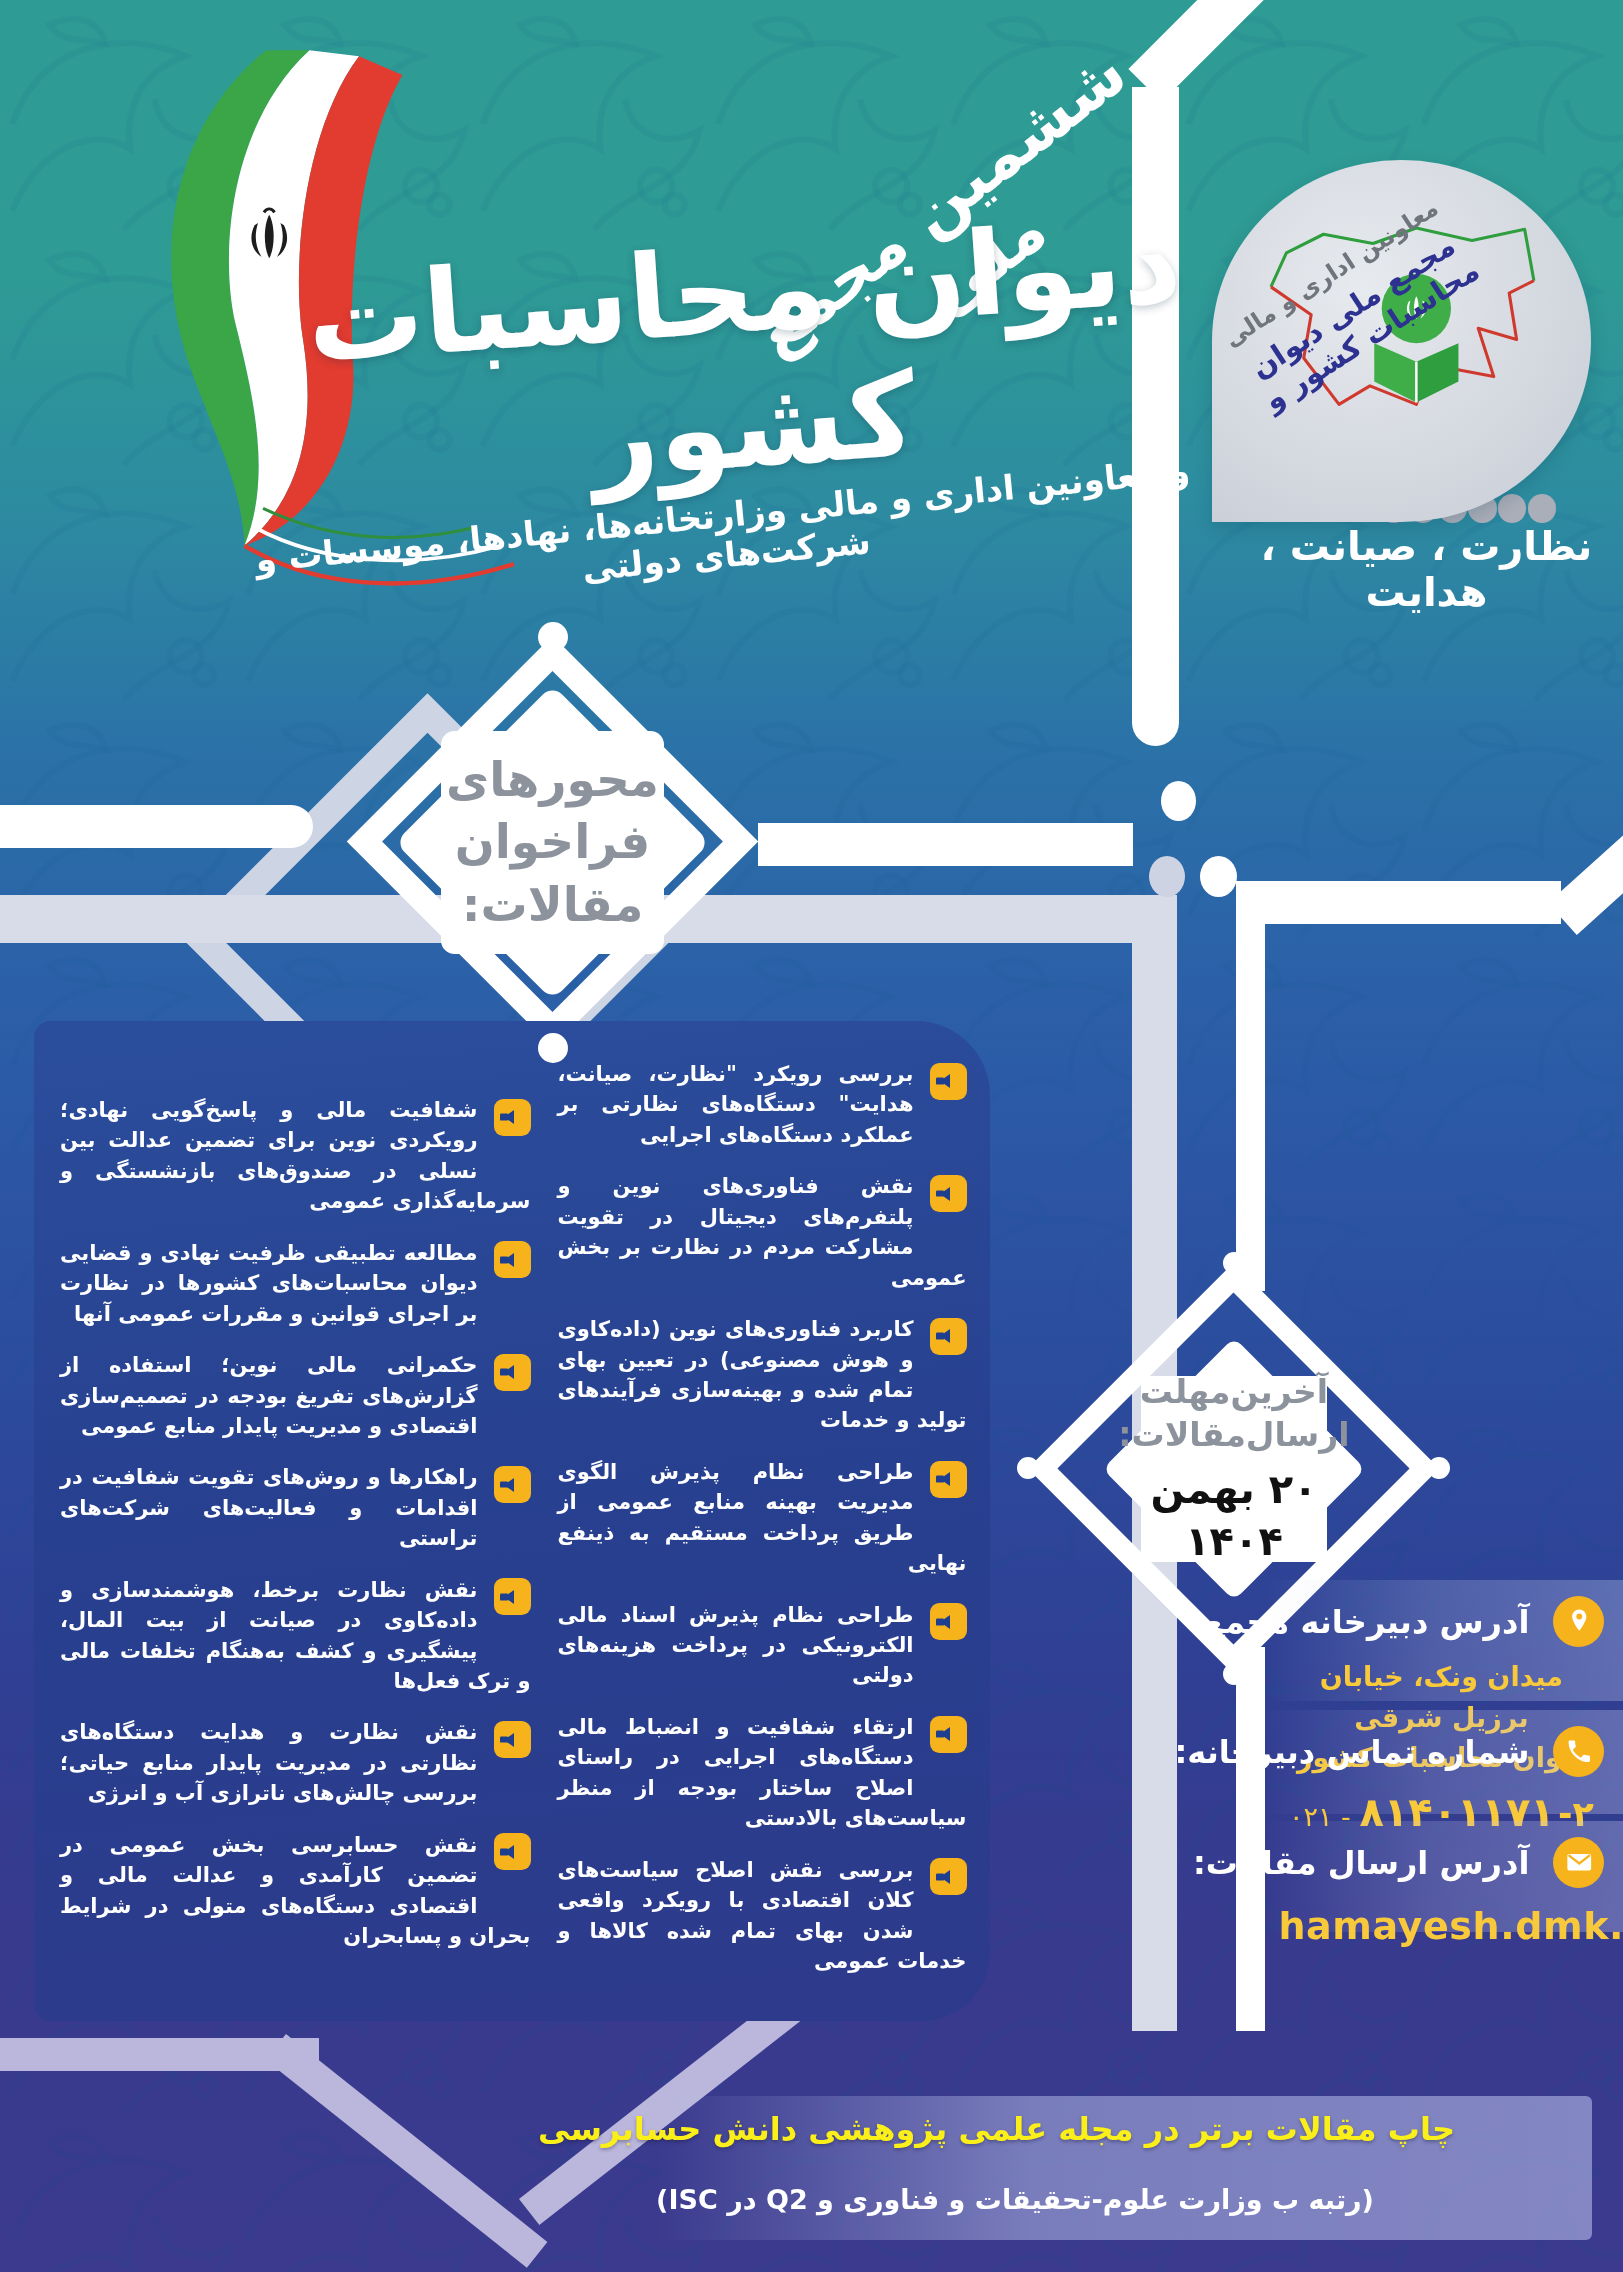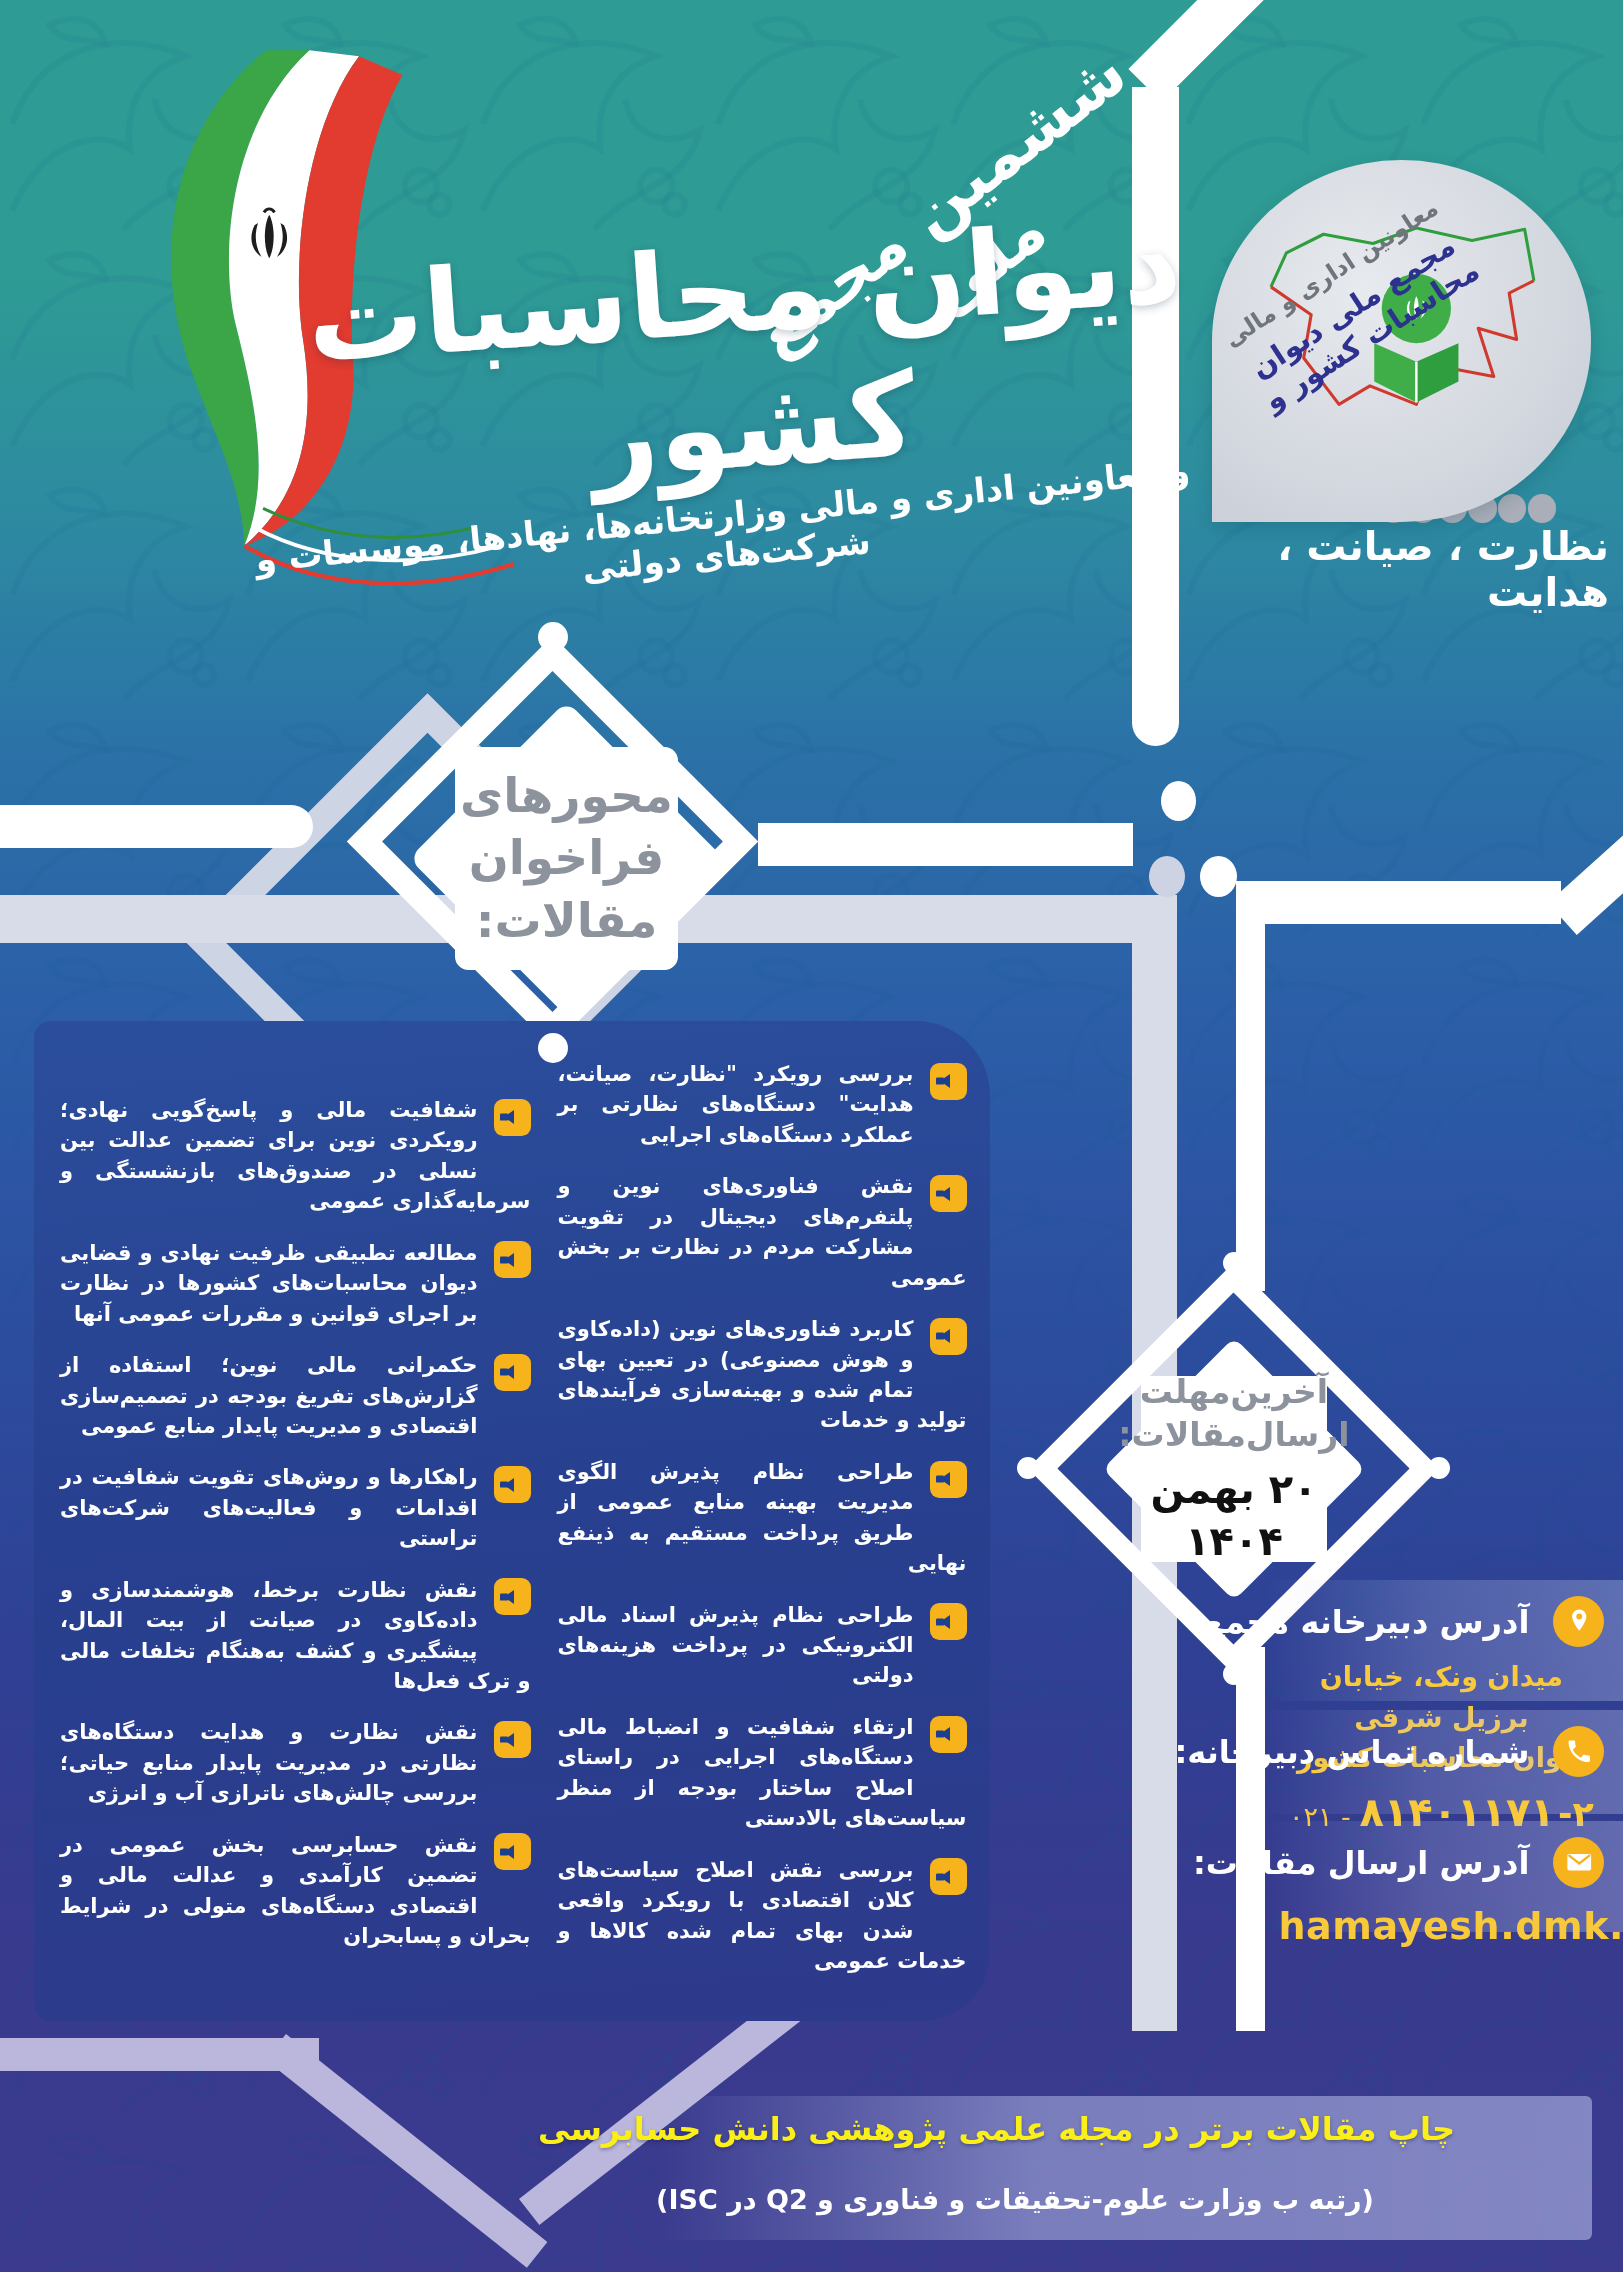--- a/index.html
+++ b/index.html
@@ -18,21 +18,21 @@
   .diamond-pale{border-color:#CDD4E3;}
   
   .star{display:flex;align-items:center;justify-content:center;text-align:center;}
   .star .sq{position:absolute;inset:0;background:#fff;border-radius:13.6px;}
   .star .sq2{transform:rotate(45deg);}
   .star .txt{position:relative;z-index:2;color:#8D939C;font-weight:bold;}
   
   .t-kicker{font-size:64px;font-weight:bold;color:#fff;text-align:center;transform:rotate(-38deg);}
   .t-main{font-size:116px;font-weight:bold;color:#fff;text-align:center;transform:rotate(-4deg);text-shadow:0 2.5px 8.7px rgba(0,40,60,.25);}
   .t-sub{font-size:34px;font-weight:bold;color:#fff;text-align:center;transform:rotate(-5.5deg);}
-  .slogan{font-size:40px;font-weight:bold;color:#fff;}
+  .slogan{font-size:40px;font-weight:bold;color:#fff;text-align:center;}
   
   #logo-badge{left:1212px;top:160px;width:379px;height:362px;border-radius:50% 50% 50% 0;
     background:radial-gradient(circle at 40% 35%,#E7EAEE 0%,#D5D9E0 55%,#C6CBD5 100%);z-index:7;overflow:hidden;
     box-shadow:0 6.2px 18.6px rgba(0,50,70,.18);}
   .badge-cal-gray{font-size:23.5px;font-weight:bold;color:#70747C;}
   .badge-cal-blue{font-size:29px;font-weight:bold;color:#2D3190;}
   
   #panel{left:34px;top:1021px;width:956px;height:1000px;z-index:5;overflow:hidden;
     border-radius:16px 74px 68px 16px;
     background:linear-gradient(175deg,#2B4E9C 0%,#27408F 48%,#2E3A8C 100%);
@@ -167,21 +167,21 @@
   <div class="abs" style="left:1376px;top:494px;width:180px;height:30px;z-index:6;display:flex;gap:1.2px;">
     <span class="dot dot-gray" style="width:28.5px;height:28.5px;display:inline-block;background:#A9AEB8;"></span>
     <span class="dot dot-gray" style="width:28.5px;height:28.5px;display:inline-block;background:#A9AEB8;"></span>
     <span class="dot dot-gray" style="width:28.5px;height:28.5px;display:inline-block;background:#A9AEB8;"></span>
     <span class="dot dot-gray" style="width:28.5px;height:28.5px;display:inline-block;background:#A9AEB8;"></span>
     <span class="dot dot-gray" style="width:28.5px;height:28.5px;display:inline-block;background:#A9AEB8;"></span>
     <span class="dot dot-gray" style="width:28.5px;height:28.5px;display:inline-block;background:#A9AEB8;"></span>
   </div>
   <div class="abs slogan" style="left:1244px;top:523px;width:365px;z-index:7;">نظارت ، صیانت ، هدایت</div>
 
-  <div class="abs star" style="left:441px;top:747px;width:223px;height:223px;z-index:6;margin-left:14px;">
+  <div class="abs star" style="left:441px;top:731px;width:223px;height:223px;z-index:6;">
     <div class="sq"></div>
     <div class="sq sq2"></div>
     <div class="txt" style="font-size:47px;line-height:1.32;">
       <div>محورهای</div>
       <div>فراخوان</div>
       <div>مقالات:</div>
     </div>
   </div>
 
   <div id="panel" class="abs">

